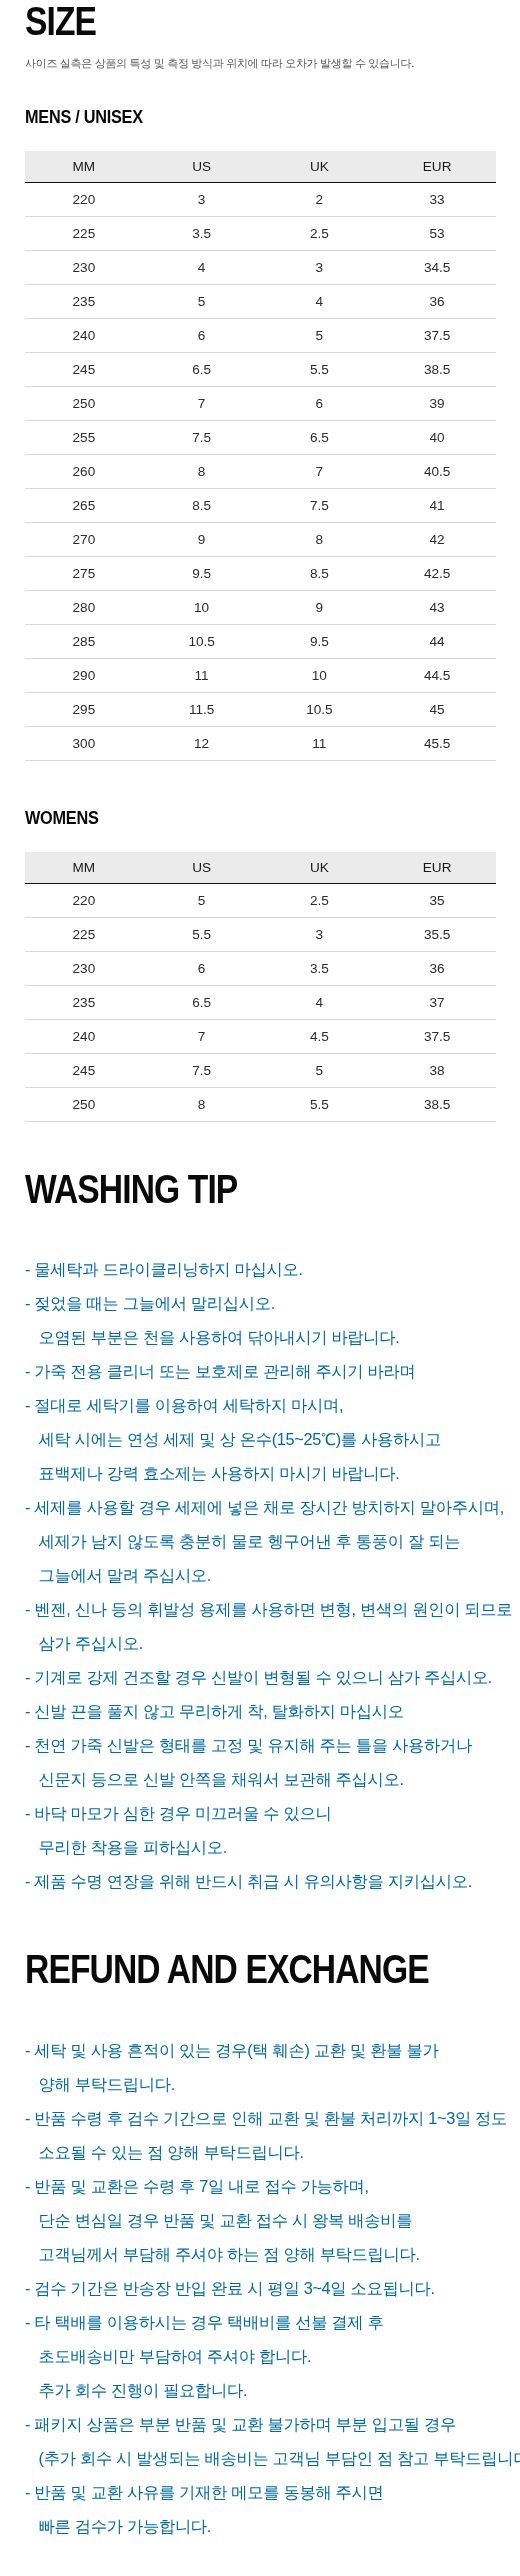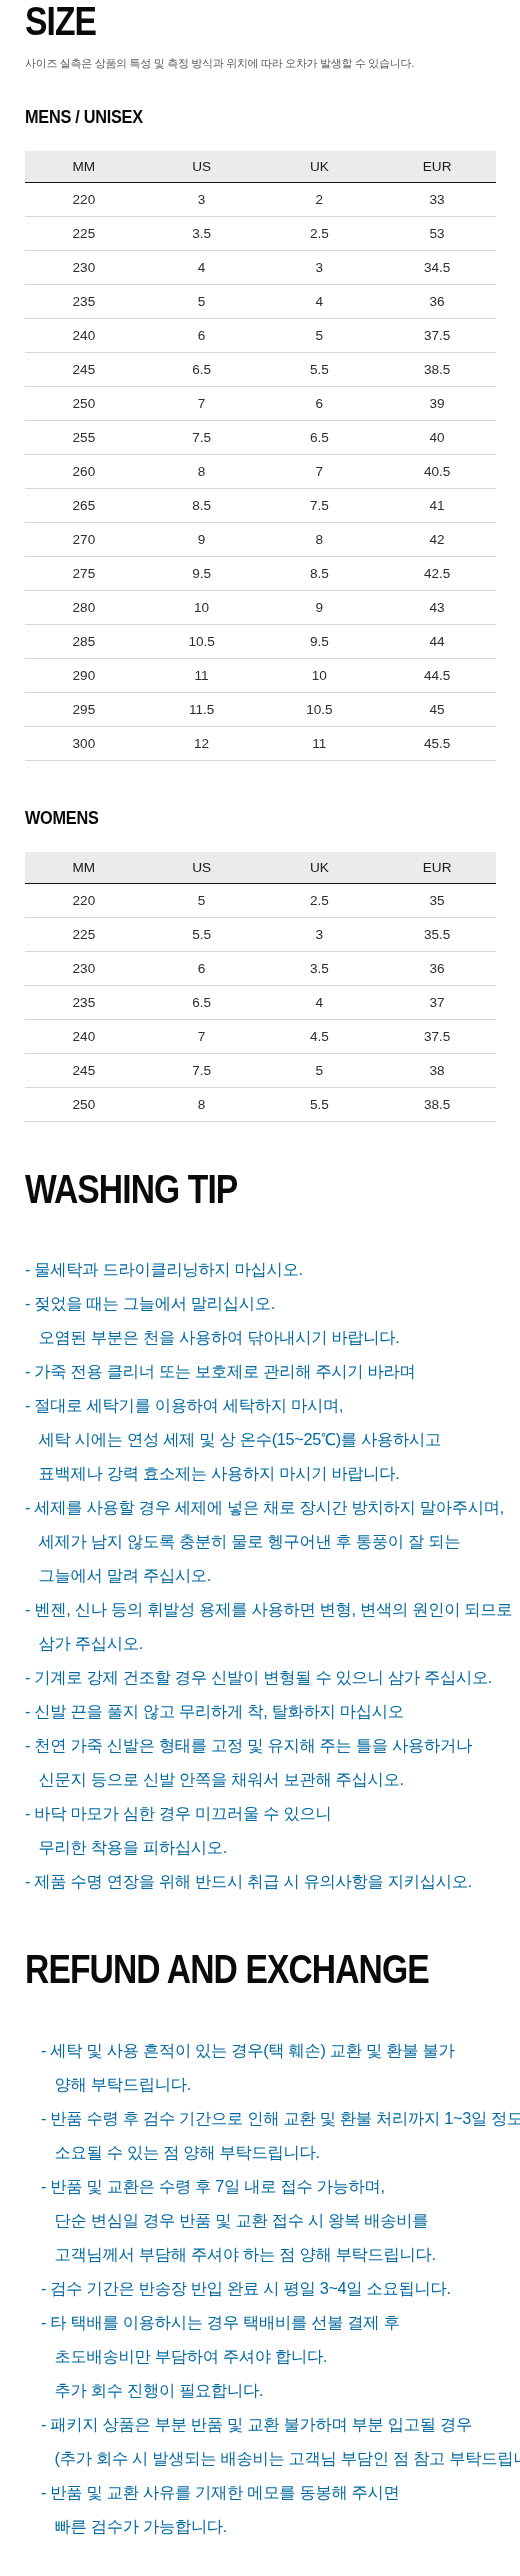--- a/index.html
+++ b/index.html
@@ -71,21 +71,21 @@
     background:#fff;
   }
 
   .body-list {
     margin-top:41px;
     font-size:16.3px;
     line-height:34px;
     letter-spacing:-0.3px;
     color:#0369a1;
   }
-  .body-list.refund-list { margin-top:42px;margin-left:16px; }
+  .body-list.refund-list { margin-top:42px; }
   .body-line { white-space:nowrap; }
   .body-line.cont { padding-left:13.6px; }
 </style>
 </head>
 <body>
 
 <div class="page">
 
   <h1 class="big-title">SIZE</h1>
 

